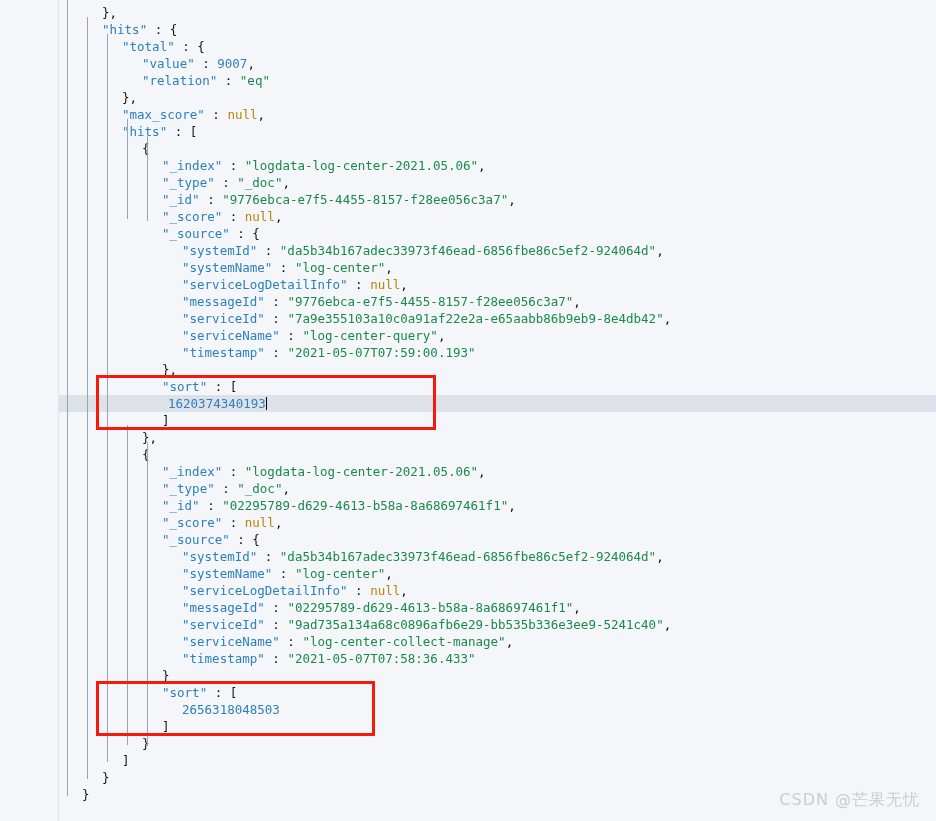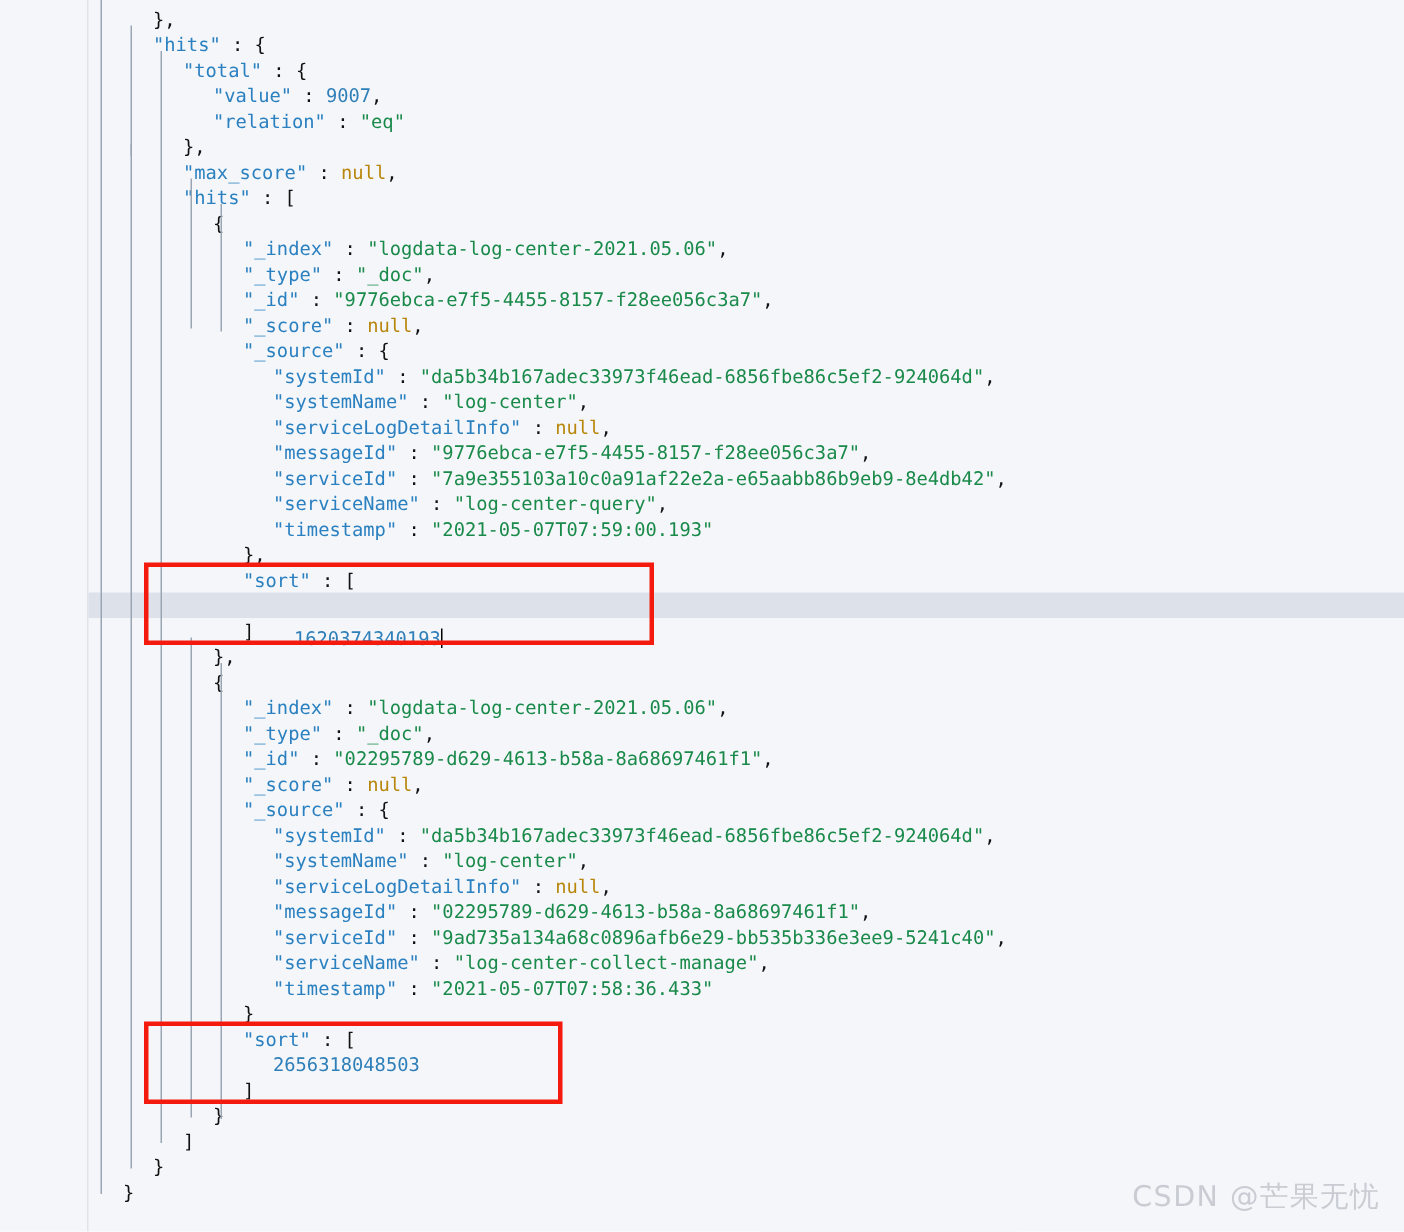--- a/index.html
+++ b/index.html
@@ -129,21 +129,21 @@
     pointer-events: none;
     background: transparent;
   }
 
   
   #watermark {
     position: absolute;
     right: 16px;
     bottom: 10px;
     font-family: "DejaVu Sans", "Liberation Sans", sans-serif;
-    font-size: 19px;
+    font-size: 16px;
     color: #c9ccd2;
     letter-spacing: 1px;
     z-index: 9;
     user-select: none;
   }
 </style>
 </head>
 <body>
 
 <div id="editor">
@@ -182,21 +182,21 @@
       <div class="line" style="top: 225px;"><span class="lnum">22</span><span class="fold">▼</span><span class="ltext" style="left: 162px;"><span class="t-key">"_source"</span><span class="t-punct"> : </span><span class="t-brace">{</span></span></div>
       <div class="line" style="top: 242px;"><span class="lnum">23</span><span class="ltext" style="left: 182px;"><span class="t-key">"systemId"</span><span class="t-punct"> : </span><span class="t-str">"da5b34b167adec33973f46ead-6856fbe86c5ef2-924064d"</span><span class="t-punct">,</span></span></div>
       <div class="line" style="top: 259px;"><span class="lnum">24</span><span class="ltext" style="left: 182px;"><span class="t-key">"systemName"</span><span class="t-punct"> : </span><span class="t-str">"log-center"</span><span class="t-punct">,</span></span></div>
       <div class="line" style="top: 276px;"><span class="lnum">25</span><span class="ltext" style="left: 182px;"><span class="t-key">"serviceLogDetailInfo"</span><span class="t-punct"> : </span><span class="t-null">null</span><span class="t-punct">,</span></span></div>
       <div class="line" style="top: 293px;"><span class="lnum">26</span><span class="ltext" style="left: 182px;"><span class="t-key">"messageId"</span><span class="t-punct"> : </span><span class="t-str">"9776ebca-e7f5-4455-8157-f28ee056c3a7"</span><span class="t-punct">,</span></span></div>
       <div class="line" style="top: 310px;"><span class="lnum">27</span><span class="ltext" style="left: 182px;"><span class="t-key">"serviceId"</span><span class="t-punct"> : </span><span class="t-str">"7a9e355103a10c0a91af22e2a-e65aabb86b9eb9-8e4db42"</span><span class="t-punct">,</span></span></div>
       <div class="line" style="top: 327px;"><span class="lnum">28</span><span class="ltext" style="left: 182px;"><span class="t-key">"serviceName"</span><span class="t-punct"> : </span><span class="t-str">"log-center-query"</span><span class="t-punct">,</span></span></div>
       <div class="line" style="top: 344px;"><span class="lnum">29</span><span class="ltext" style="left: 182px;"><span class="t-key">"timestamp"</span><span class="t-punct"> : </span><span class="t-str">"2021-05-07T07:59:00.193"</span></span></div>
       <div class="line" style="top: 361px;"><span class="lnum">30</span><span class="fold">▲</span><span class="ltext" style="left: 162px;"><span class="t-brace">},</span></span></div>
       <div class="line" style="top: 378px;"><span class="lnum">31</span><span class="fold">▼</span><span class="ltext" style="left: 162px;"><span class="t-key">"sort"</span><span class="t-punct"> : </span><span class="t-brace">[</span></span></div>
-      <div class="line" style="top: 395px;"><span class="lnum">32</span><span class="ltext" style="left: 196px; margin-top: 22px;"><span class="t-num">1620374340193</span><span class="caret"></span></span></div>
+      <div class="line" style="top: 395px;"><span class="lnum">32</span><span class="ltext" style="left: 168px;"><span class="t-num">1620374340193</span><span class="caret"></span></span></div>
       <div class="line" style="top: 412px;"><span class="lnum">33</span><span class="fold">▲</span><span class="ltext" style="left: 162px;"><span class="t-brace">]</span></span></div>
       <div class="line" style="top: 429px;"><span class="lnum">34</span><span class="fold">▲</span><span class="ltext" style="left: 142px;"><span class="t-brace">},</span></span></div>
       <div class="line" style="top: 446px;"><span class="lnum">35</span><span class="fold">▼</span><span class="ltext" style="left: 142px;"><span class="t-brace">{</span></span></div>
       <div class="line" style="top: 463px;"><span class="lnum">36</span><span class="ltext" style="left: 162px;"><span class="t-key">"_index"</span><span class="t-punct"> : </span><span class="t-str">"logdata-log-center-2021.05.06"</span><span class="t-punct">,</span></span></div>
       <div class="line" style="top: 480px;"><span class="lnum">37</span><span class="ltext" style="left: 162px;"><span class="t-key">"_type"</span><span class="t-punct"> : </span><span class="t-str">"_doc"</span><span class="t-punct">,</span></span></div>
       <div class="line" style="top: 497px;"><span class="lnum">38</span><span class="ltext" style="left: 162px;"><span class="t-key">"_id"</span><span class="t-punct"> : </span><span class="t-str">"02295789-d629-4613-b58a-8a68697461f1"</span><span class="t-punct">,</span></span></div>
       <div class="line" style="top: 514px;"><span class="lnum">39</span><span class="ltext" style="left: 162px;"><span class="t-key">"_score"</span><span class="t-punct"> : </span><span class="t-null">null</span><span class="t-punct">,</span></span></div>
       <div class="line" style="top: 531px;"><span class="lnum">40</span><span class="fold">▼</span><span class="ltext" style="left: 162px;"><span class="t-key">"_source"</span><span class="t-punct"> : </span><span class="t-brace">{</span></span></div>
       <div class="line" style="top: 548px;"><span class="lnum">41</span><span class="ltext" style="left: 182px;"><span class="t-key">"systemId"</span><span class="t-punct"> : </span><span class="t-str">"da5b34b167adec33973f46ead-6856fbe86c5ef2-924064d"</span><span class="t-punct">,</span></span></div>
       <div class="line" style="top: 565px;"><span class="lnum">42</span><span class="ltext" style="left: 182px;"><span class="t-key">"systemName"</span><span class="t-punct"> : </span><span class="t-str">"log-center"</span><span class="t-punct">,</span></span></div>

